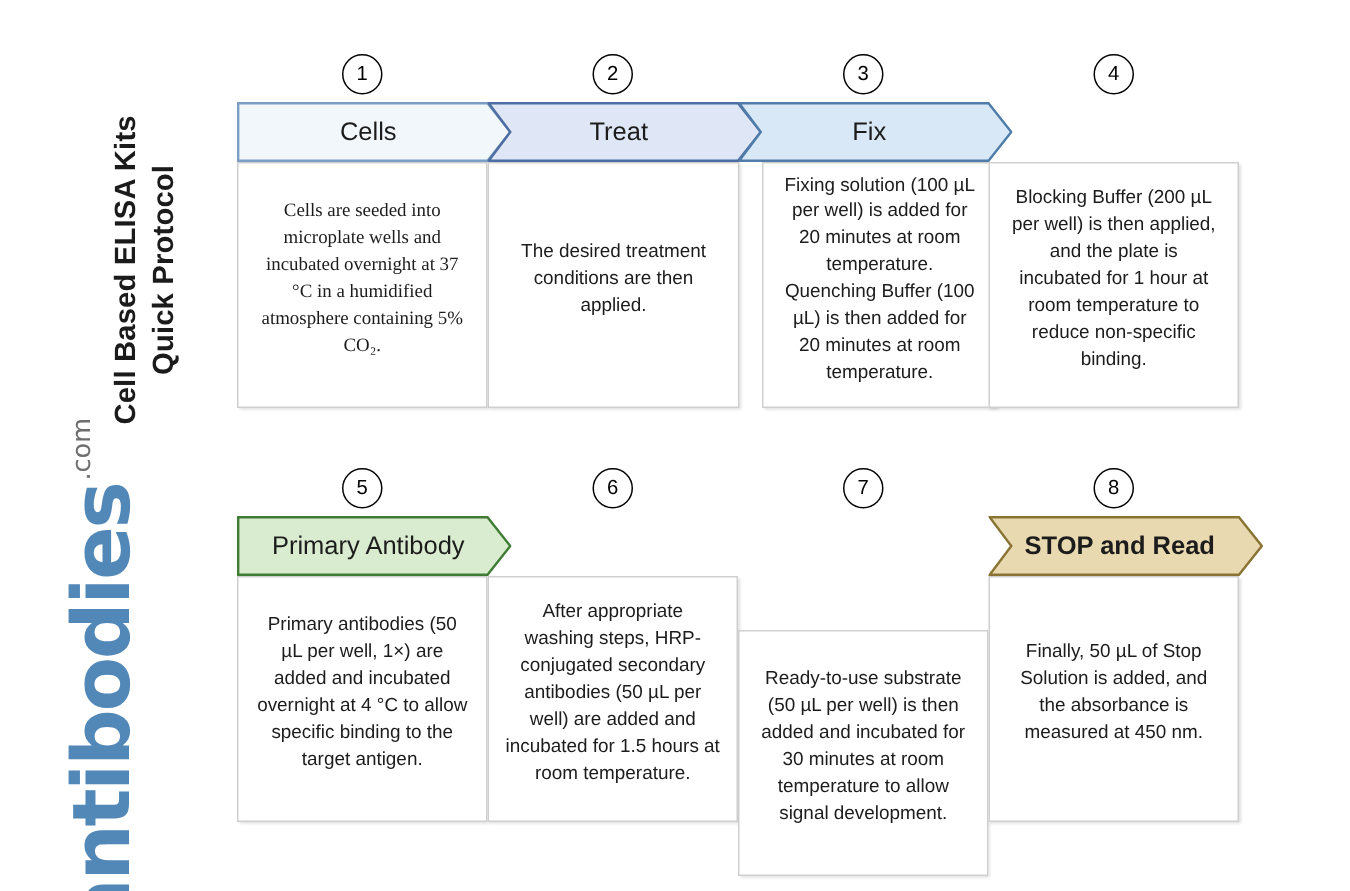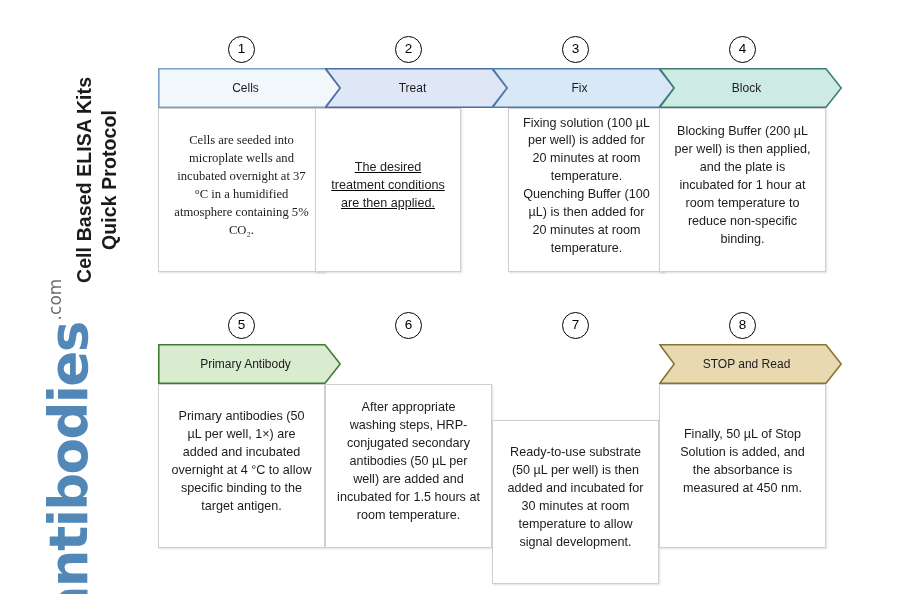--- a/index.html
+++ b/index.html
@@ -84,21 +84,21 @@
   }
 
   .chevrons { position: relative; height: 40px; }
   .chev {
     position: absolute;
     top: 0;
     height: 40px;
     display: flex;
     align-items: center;
     justify-content: center;
-    font-size: 12px;
+    font-size: 17px;
     color: #1c1c1c;
     text-align: center;
   }
   .chev span { position: relative; z-index: 2; padding-right: 8px; }
   .chev .shape {
     position: absolute;
     inset: 0;
     z-index: 1;
   }
   .chev .shape svg { display:block; width:100%; height:100%; }
@@ -163,34 +163,26 @@
           <span>Treat</span>
         </div>
         <div class="chev" style="left: 334px; width: 183px;">
           <div class="shape">
             <svg viewBox="0 0 183 40" preserveAspectRatio="none">
               <polygon points="0.8,0.8 167,0.8 182.2,20 167,39.2 0.8,39.2 15.2,20" fill="#d9e8f6" stroke="#4f7ca8" stroke-width="1.6"></polygon>
             </svg>
           </div>
           <span>Fix</span>
         </div>
-        <div class="chev" style="left: 501px; width: 183px;">
-          <div class="shape">
-            <svg viewBox="0 0 183 40" preserveAspectRatio="none">
-              <polygon points="0.8,0.8 167,0.8 182.2,20 167,39.2 0.8,39.2 15.2,20" fill="#cdeae3" stroke="#3f7d72" stroke-width="1.6"></polygon>
-            </svg>
-          </div>
-          <span>Block</span>
-        </div>
       </div>
     <div class="boxes">
         <div class="dbox" style="left: 0px; width: 167px; font-family: Liberation Serif, serif;">
           <p>Cells are seeded into microplate wells and incubated overnight at 37 °C in a humidified atmosphere containing 5% CO₂.</p>
         </div>
-        <div class="dbox" style="left: 157px; width: 146px; text-decoration: underline;">
+        <div class="dbox" style="left: 167px; width: 168px;">
           <p>The desired treatment conditions are then applied.</p>
         </div>
         <div class="dbox" style="left: 350px; width: 157px;">
           <p>Fixing solution (100 µL per well) is added for 20 minutes at room temperature. Quenching Buffer (100 µL) is then added for 20 minutes at room temperature.</p>
         </div>
         <div class="dbox" style="left: 501px; width: 167px;">
           <p>Blocking Buffer (200 µL per well) is then applied, and the plate is incubated for 1 hour at room temperature to reduce non-specific binding.</p>
         </div>
       </div>
   </div>
@@ -204,21 +196,21 @@
       </div>
     <div class="chevrons">
         <div class="chev" style="left: 0px; width: 183px; text-align: center;">
           <div class="shape">
             <svg viewBox="0 0 183 40" preserveAspectRatio="none">
               <polygon points="0.8,0.8 167,0.8 182.2,20 167,39.2 0.8,39.2" fill="#d9ecd0" stroke="#3f7d35" stroke-width="1.6"></polygon>
             </svg>
           </div>
           <span>Primary Antibody</span>
         </div>
-        <div class="chev" style="left: 501px; width: 183px;">
+        <div class="chev" style="left: 501px; width: 183px; font-weight: bold;">
           <div class="shape">
             <svg viewBox="0 0 183 40" preserveAspectRatio="none">
               <polygon points="0.8,0.8 167,0.8 182.2,20 167,39.2 0.8,39.2 15.2,20" fill="#e8d9b1" stroke="#8a7434" stroke-width="1.6"></polygon>
             </svg>
           </div>
           <span>STOP and Read</span>
         </div>
       </div>
     <div class="boxes">
         <div class="dbox" style="left: 0px; width: 167px;">

